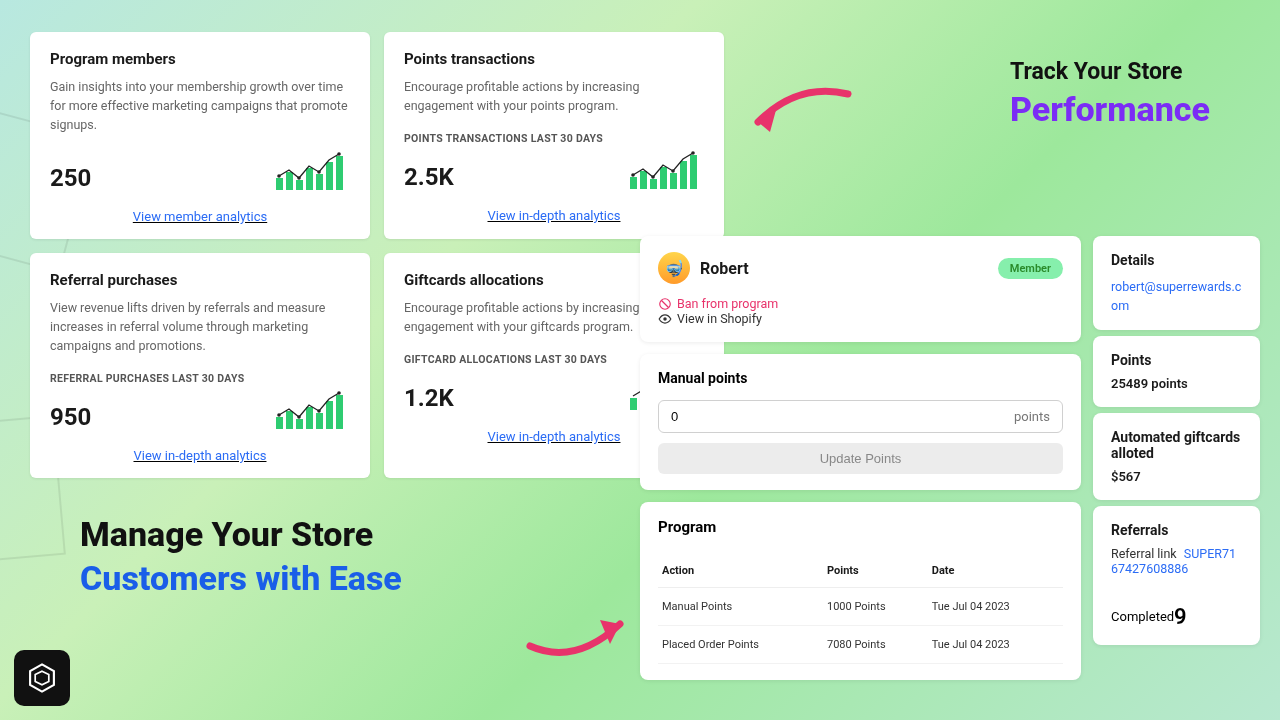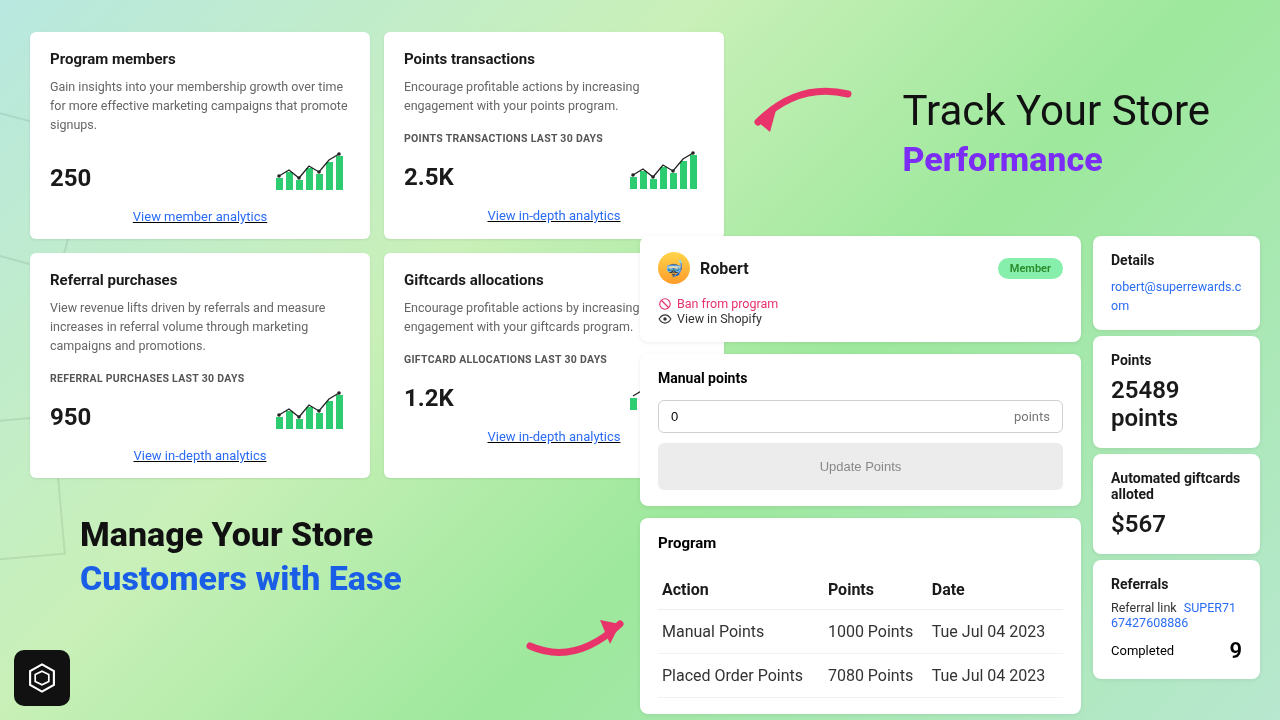--- a/index.html
+++ b/index.html
@@ -25,21 +25,21 @@
   .card .link { text-align:center; margin-top:14px;text-decoration:underline; }
   .card .link a { color:#2b6cf5; font-size:13px; text-decoration:none; cursor:pointer; }
 
   .spark { width:80px; height:42px; }
   .spark .bar { fill:#2ecc71; }
   .spark .line { stroke:#222; stroke-width:1.3; fill:none; }
   .spark .dot { fill:#222; }
 
   
   .headline-top { position:absolute; right:70px; top:58px; text-align:left; }
-  .headline-top .l1 { font-size:42px; font-weight:400; color:#111;margin-top:28px; }
+  .headline-top .l1 { font-size:23px; font-weight:700; color:#111; }
   .headline-top .l2 { font-size:34px; font-weight:800; color:#7b2cf5; margin-top:4px; }
 
   .headline-bottom { position:absolute; left:80px; top:514px; }
   .headline-bottom .l1 { font-size:34px; font-weight:800; color:#111; }
   .headline-bottom .l2 { font-size:34px; font-weight:800; color:#1a5ee8; margin-top:4px; }
 
   
   .arrow1 { position:absolute; left:738px; top:82px; width:120px; height:70px; }
   .arrow2 { position:absolute; left:520px; top:596px; width:120px; height:70px; }
   .arrow-path { stroke:#e8336b; stroke-width:7; fill:none; stroke-linecap:round; }
@@ -56,31 +56,31 @@
   .profile-name { font-size:16px; font-weight:700; color:#1a1a1a; display:flex; align-items:center; }
   .badge { background:#86efac; color:#2a8a2a; font-size:11px; font-weight:600; padding:4px 12px; border-radius:12px; }
   .profile-sub { display:flex; justify-content:space-between; margin-top:12px; font-size:12.5px;flex-direction:column; }
   .ban { color:#e8336b; display:flex; align-items:center; gap:5px; cursor:pointer; }
   .viewshop { color:#333; display:flex; align-items:center; gap:5px; cursor:pointer; }
 
   .mp-title { font-size:14px; font-weight:700; margin-bottom:14px; }
   .mp-input { display:flex; align-items:center; border:1px solid #d0d0d0; border-radius:6px; padding:8px 12px; font-size:13px; color:#444; margin-bottom:10px; }
   .mp-input input { border:none; outline:none; flex:1; font-size:13px; }
   .mp-input .unit { color:#777; font-size:13px; }
-  .btn-update { width:100%; background:#ececec; border:none; border-radius:6px; padding:16px; font-size:13px; color:#888; cursor:pointer; }
+  .btn-update { width:100%; background:#ececec; border:none; border-radius:6px; padding:8px; font-size:13px; color:#888; cursor:pointer; }
 
   .activity h4 { font-size:15px; font-weight:700; margin-bottom:18px; }
-  .activity table { width:100%; border-collapse:collapse; font-size:16px; }
+  .activity table { width:100%; border-collapse:collapse; font-size:11px; }
   .activity th { text-align:left; font-weight:700; color:#1a1a1a; padding:10px 4px; border-bottom:1px solid #eee; }
   .activity td { padding:12px 4px; border-bottom:1px solid #f2f2f2; color:#333; }
 
   .side-title { font-size:14px; font-weight:700; color:#1a1a1a; margin-bottom:8px; }
-  .side-val { font-size:24px; font-weight:600; color:#1a1a1a; }
+  .side-val { font-size:13px; font-weight:600; color:#1a1a1a; }
   .side-link { color:#2b6cf5; font-size:12.5px; word-break:break-all; }
-  .ref-row { display:flex; justify-content:space-between; align-items:center; margin-top:8px; font-size:13px; }
+  .ref-row { display:flex; align-items:center; margin-top:28px; font-size:13px; }
   .ref-row .n { font-size:22px; font-weight:600; }
   .ref-label { font-size:12.5px; color:#333; }
 
   
   .logo { position:absolute; left:14px; bottom:14px; width:56px; height:56px; background:#111; border-radius:10px; display:flex; align-items:center; justify-content:center; }
   .logo svg { width:34px; height:34px; }
 </style>
 </head>
 <body>
 

